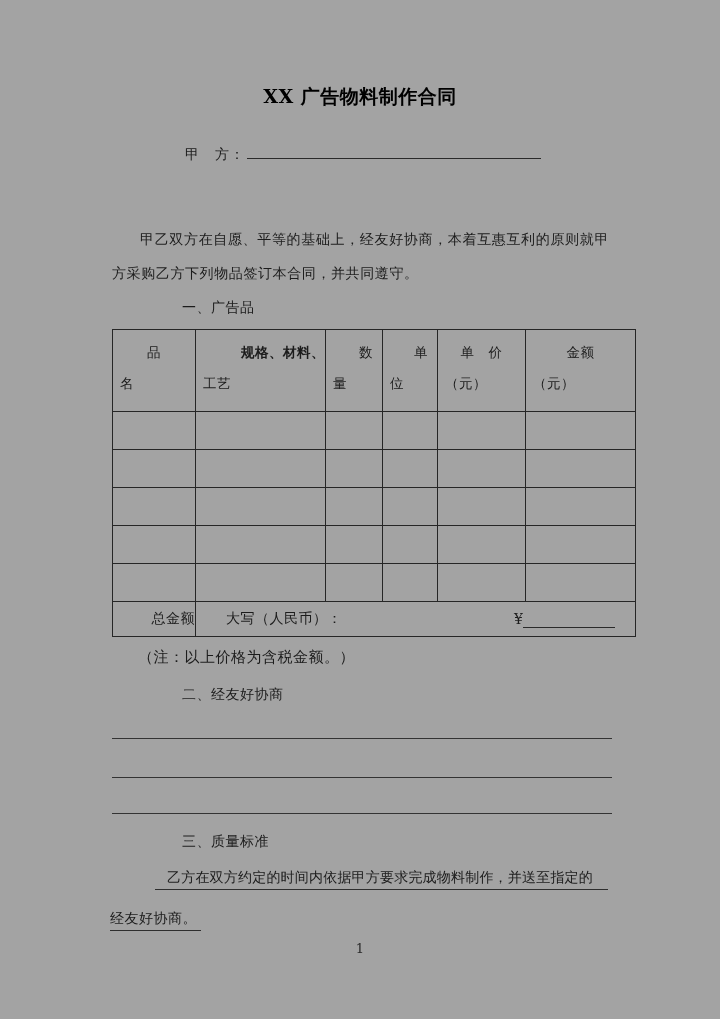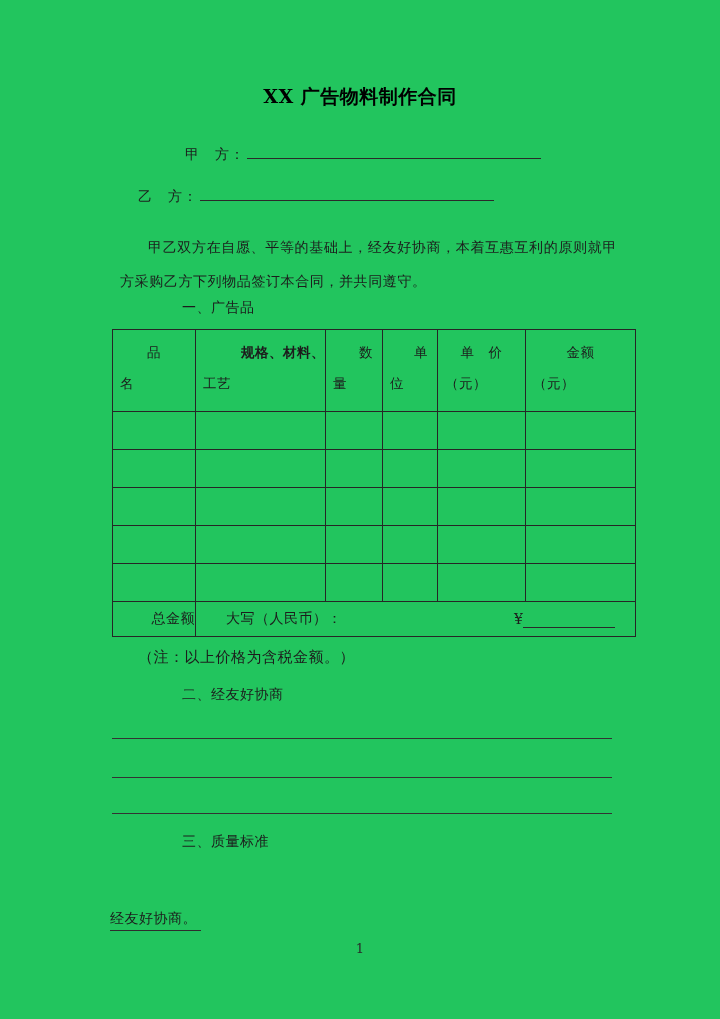--- a/index.html
+++ b/index.html
@@ -1,40 +1,40 @@
 <!DOCTYPE html>
 <html><head>
 <meta charset="utf-8">
 <style>
   html,body{margin:0;padding:0;background:#ffffff;}
   .page{
     position:relative;
     width:720px;height:1019px;
-    background:#22c55e;
+    background:#a3a3a3;
     font-family:"DejaVu Serif","Liberation Serif",serif;
     color:#1c1c1c;
     overflow:hidden;
   }
   .title{
     position:absolute;top:84px;left:0;width:100%;
     text-align:center;font-size:19px;font-weight:bold;
     letter-spacing:0.5px;margin:0;color:#000;
   }
   .party-row{position:absolute;left:138px;font-size:14px;white-space:nowrap;}
   .party-a{top:141px;margin-left:47px;}
   .party-b{top:183px;}
   .party-label{letter-spacing:1px;}
   .fill-line{
     display:inline-block;width:294px;height:17px;
     border-bottom:1.5px solid #2a2a2a;margin-left:2px;vertical-align:baseline;
   }
   .intro{
     position:absolute;left:112px;top:222px;width:497px;
     font-size:14px;line-height:34px;letter-spacing:0.6px;
-    text-indent:28px;text-align:justify;margin:8px;
+    text-indent:28px;text-align:justify;margin:0;
   }
   .section-heading{position:absolute;left:138px;font-size:14px;letter-spacing:0.5px;margin-left:44px;}
   .s1{top:299px;}
   .s2{top:686px;}
   .s3{top:833px;}
 
   .goods-table{
     position:absolute;left:112px;top:329px;width:523px;
     border-collapse:collapse;font-size:13.5px;color:#1c1c1c;
     table-layout:fixed;
@@ -86,23 +86,20 @@
 <body>
 
 <div class="page">
 
   <h1 class="title">XX 广告物料制作合同</h1>
 
   <div class="party-row party-a">
     <span class="party-label">甲　方：</span><span class="fill-line"></span>
   </div>
 
-  <div class="party-row party-b">
-    <span class="party-label">乙　方：</span><span class="fill-line"></span>
-  </div>
 
   <p class="intro">甲乙双方在自愿、平等的基础上，经友好协商，本着互惠互利的原则就甲方采购乙方下列物品签订本合同，并共同遵守。</p>
 
   <div class="section-heading s1">一、广告品</div>
 
   <table class="goods-table">
     <colgroup>
       <col style="width:83px">
         <col style="width:130px">
         <col style="width:57px">
@@ -199,17 +196,18 @@
   <div class="note">（注：以上价格为含税金额。）</div>
 
   <div class="section-heading s2">二、经友好协商</div>
 
   <div class="blank-line bl1"></div>
   <div class="blank-line bl2"></div>
   <div class="blank-line bl3"></div>
 
   <div class="section-heading s3">三、质量标准</div>
 
+  <div class="q-line1">乙方在双方约定的时间内依据甲方要求完成物料制作，并送至指定的</div>
   <div class="q-line2">经友好协商。</div>
 
   <div class="page-number">1</div>
 
 </div>
 
 </body></html>

